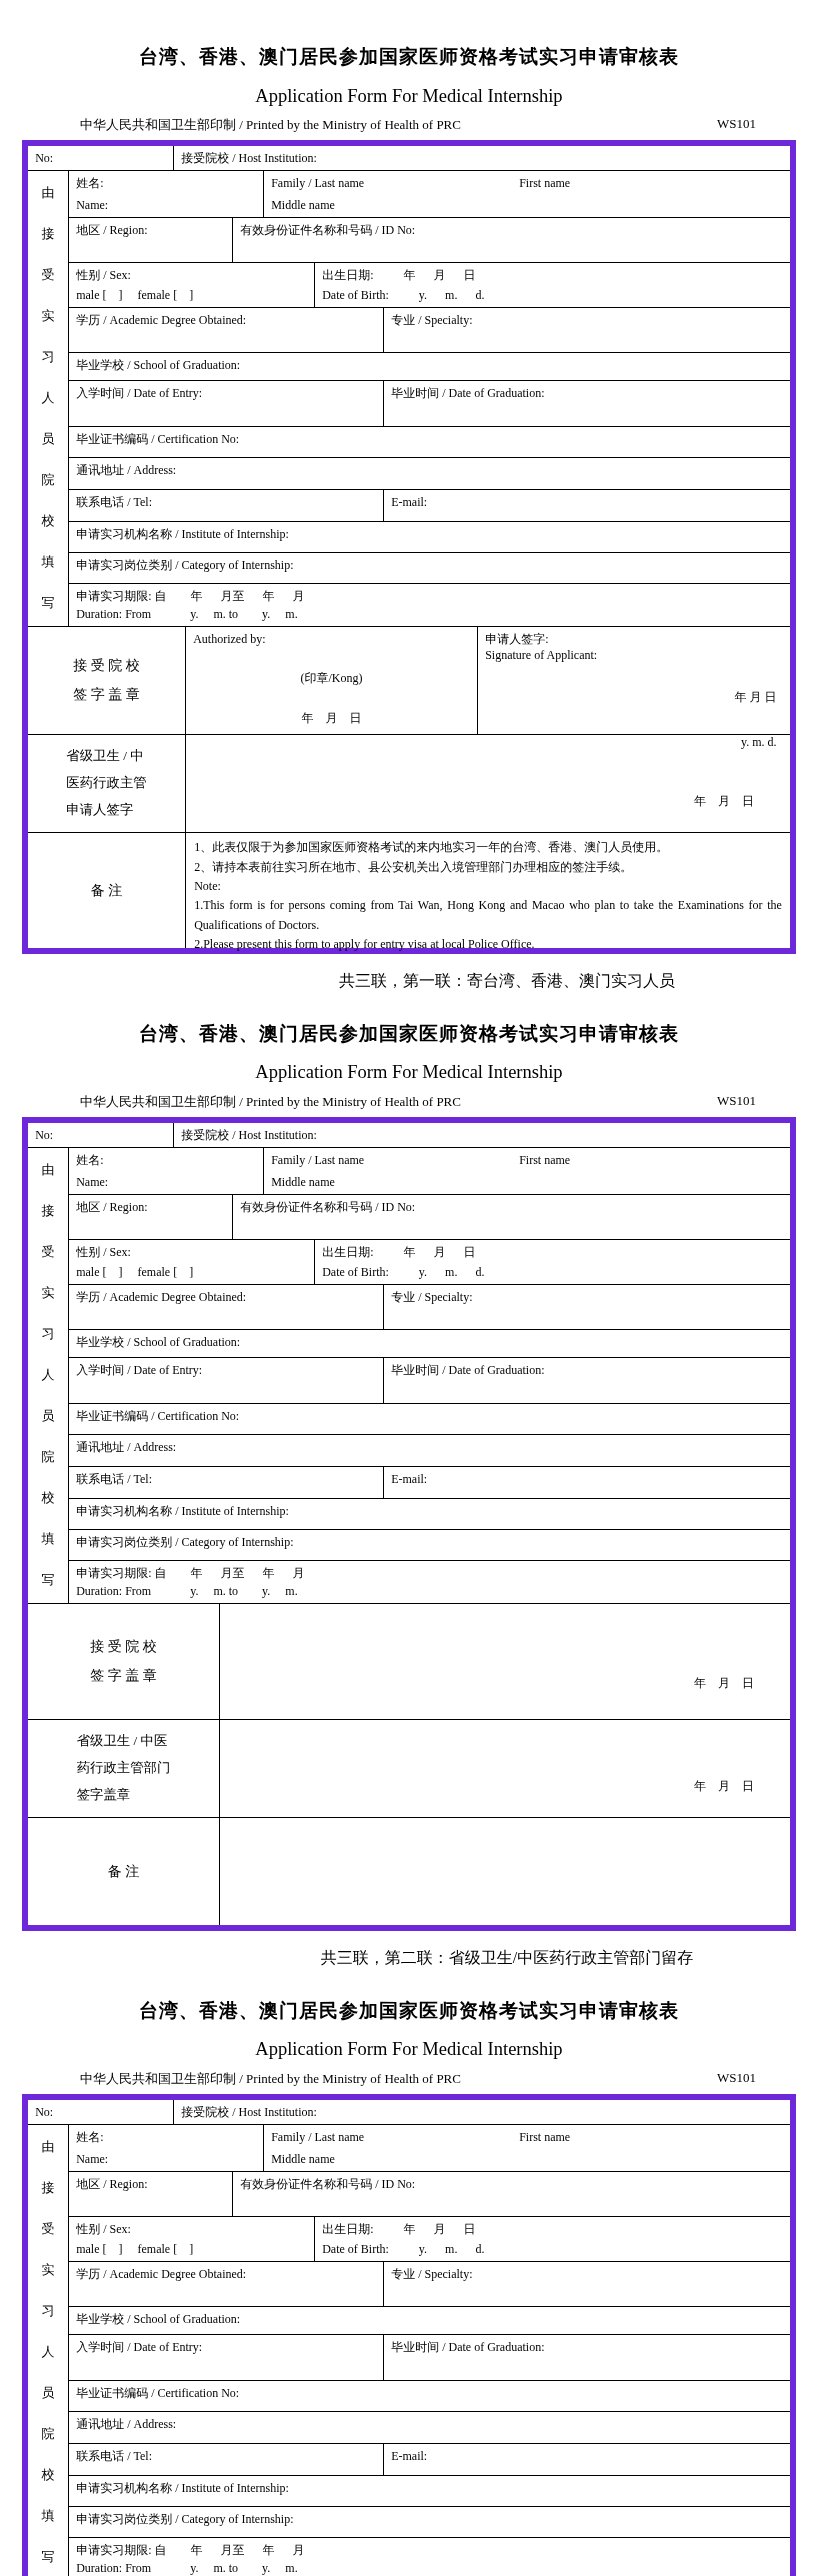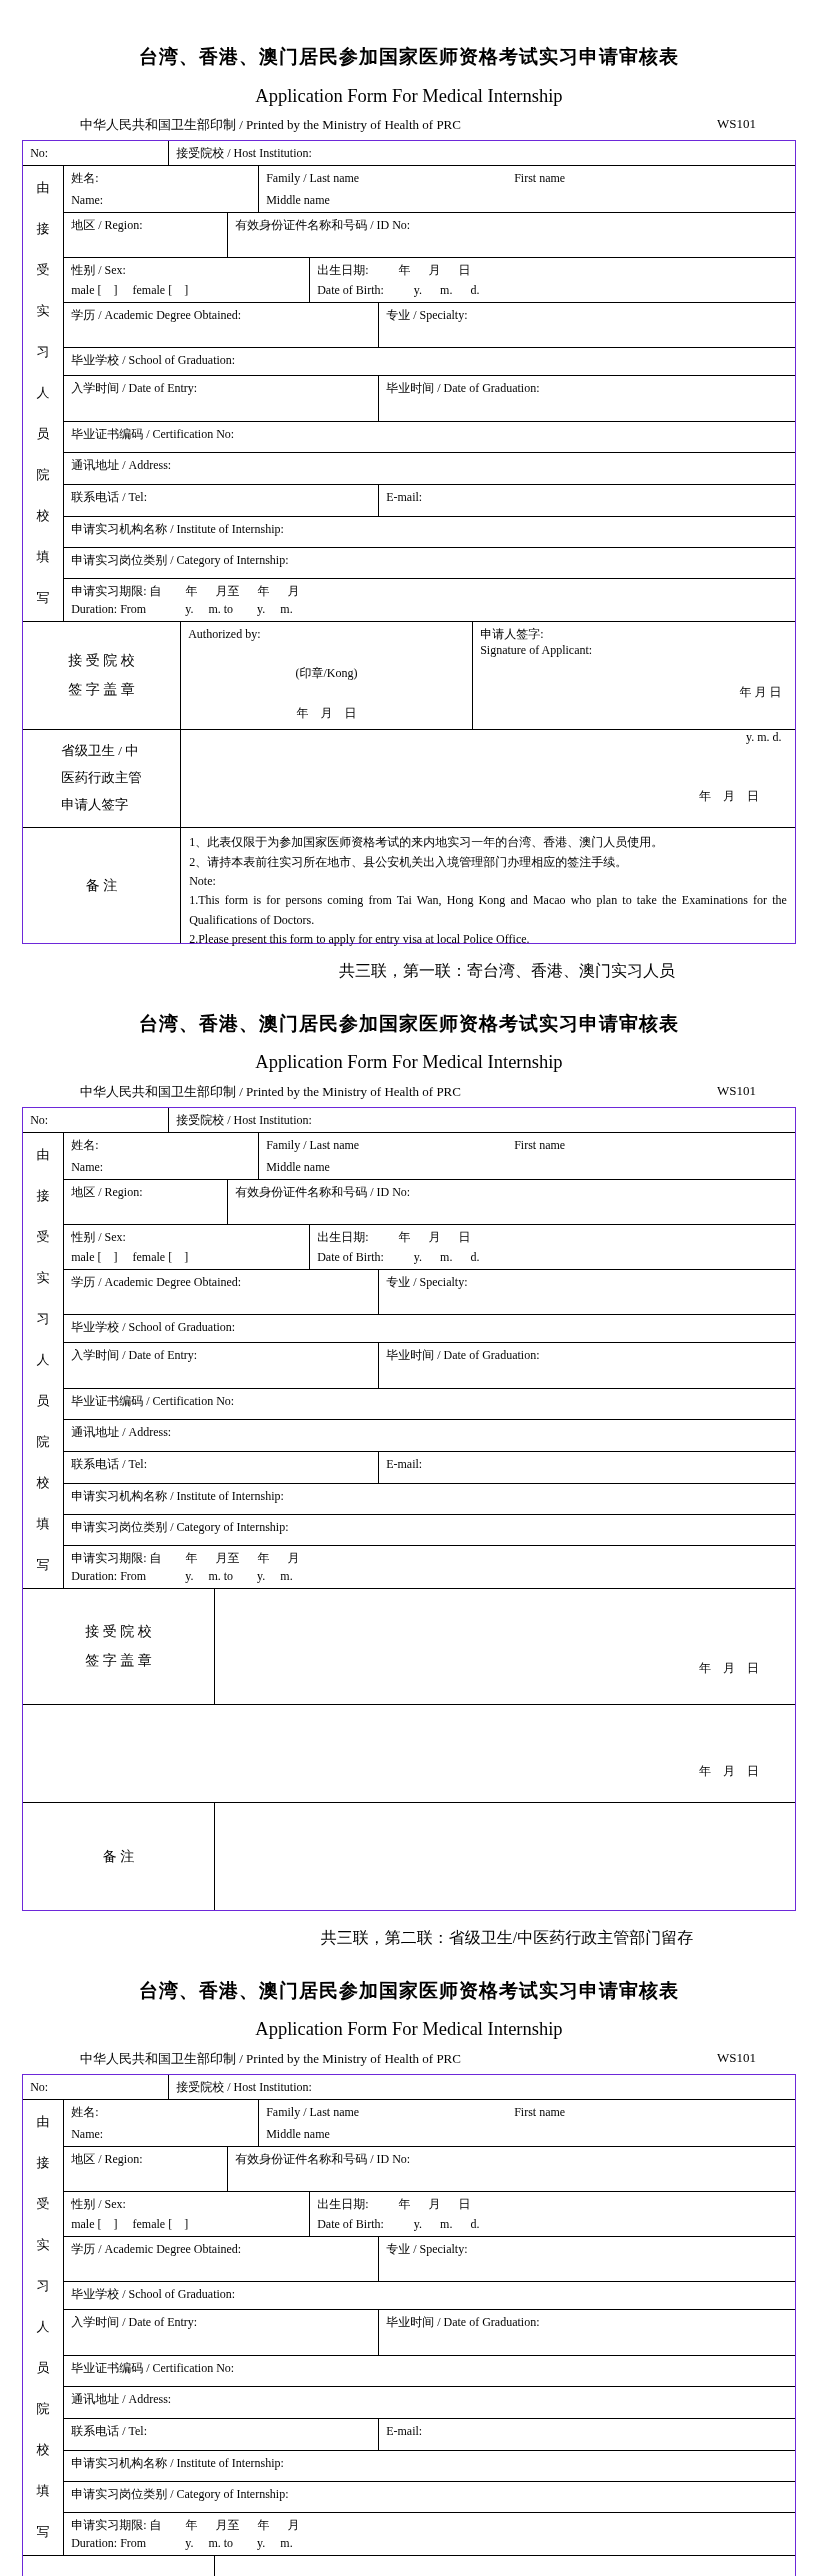--- a/index.html
+++ b/index.html
@@ -6,21 +6,21 @@
   body {
     width: 818px; height: 2890px;
     background: #ffffff; color: #000000;
     font-family: "Liberation Serif", "DejaVu Serif", serif;
   }
   .page { padding-top: 44px; }
   .form { width: 774px; margin: 0 auto; }
   .title-zh { text-align: center; font-size: 19px; font-weight: bold; letter-spacing: 1px; margin-bottom: 15.5px; white-space: pre-wrap; }
   .title-en { text-align: center; font-size: 18.5px; font-weight: normal; margin-bottom: 9.3px; }
   .printed-row { display: flex; justify-content: space-between; font-size: 13px; padding: 0 40px 0 58px; margin-bottom: 6.2px; font-family: Liberation Serif, serif; }
-  .ftable { border: 1px solid #6d28d9; }
+  .ftable { border: 6px solid #6d28d9; }
   .frow { display: flex; border-top: 1px solid #000; }
   .frow:first-child { border-top: none; }
   .fcell { border-left: 1px solid #000; padding: 3.6px 7.2px; font-size: 12px; display: flex; flex-direction: column; white-space: pre-wrap; line-height: 1.35; }
   .fcell:first-child { border-left: none; }
   .flex1 { flex: 1; }
   .spread { justify-content: space-between; }
   .h-nohost { height: 24px; }
   .no-cell { width: 145px; }
   .vcol { width: 40px; font-size: 13px; text-align: center; white-space: pre-line; line-height: 41px; padding: 1px 0; }
   .body-rows { flex: 1; display: flex; flex-direction: column; border-left: 1px solid #000; }
@@ -313,20 +313,23 @@
       <div class="frow sig-row">
         <div class="fcell lbl-col">接 受 院 校
 签 字 盖 章</div>
 
         <div class="fcell flex1 blank-sig-cell blank-only">
           <div>年    月    日</div>
         </div>
       </div>
 
       <div class="frow prov-row">
+        <div class="fcell lbl-col prov-label">省级卫生 / 中医
+药行政主管部门
+签字盖章</div>
         <div class="fcell flex1 date-cell">
           <div>年    月    日</div>
         </div>
       </div>
 
       <div class="frow note-row">
         <div class="fcell lbl-col">备  注</div>
         <div class="fcell flex1 note-cell"></div>
       </div>
 

